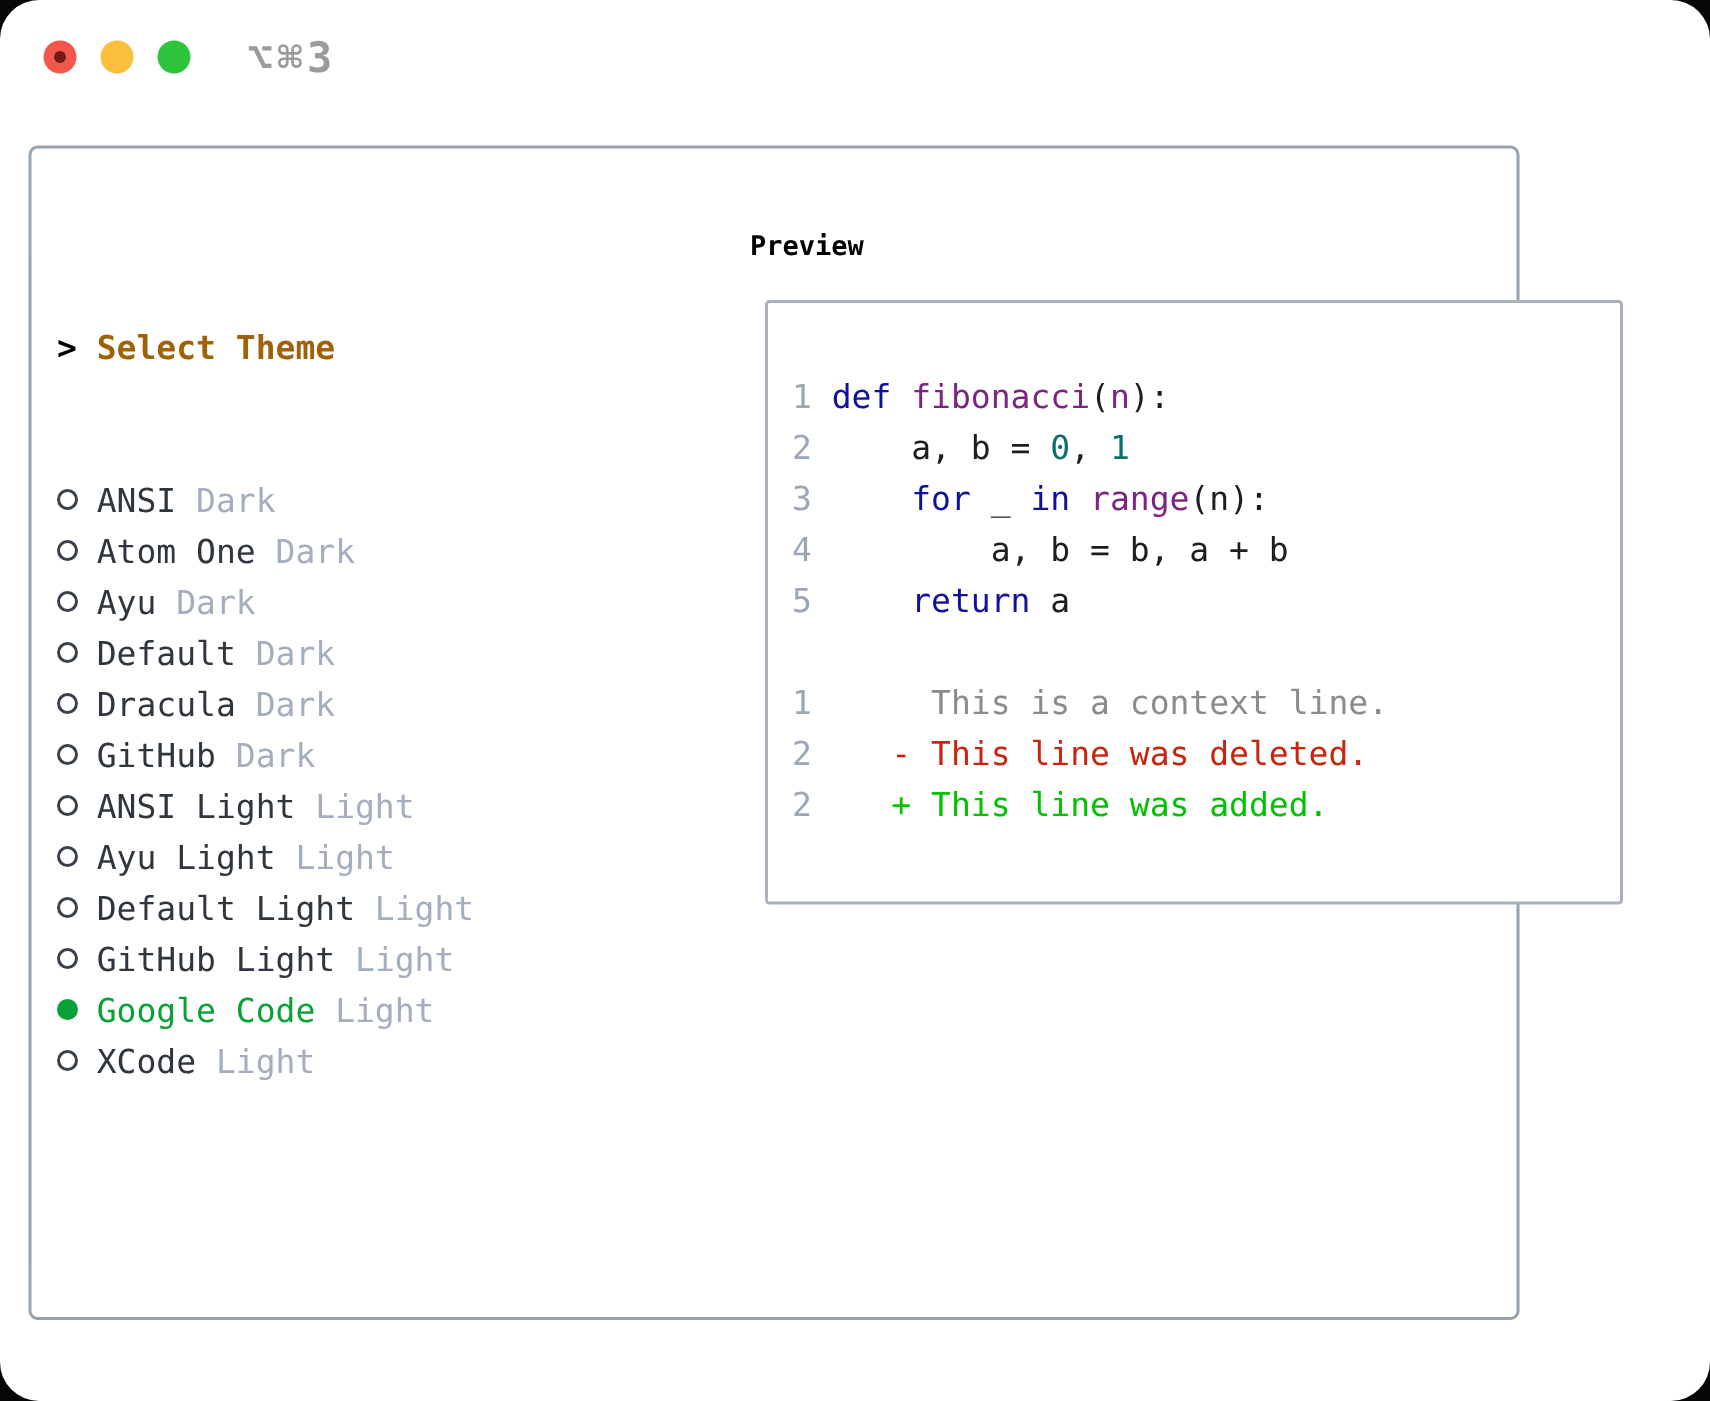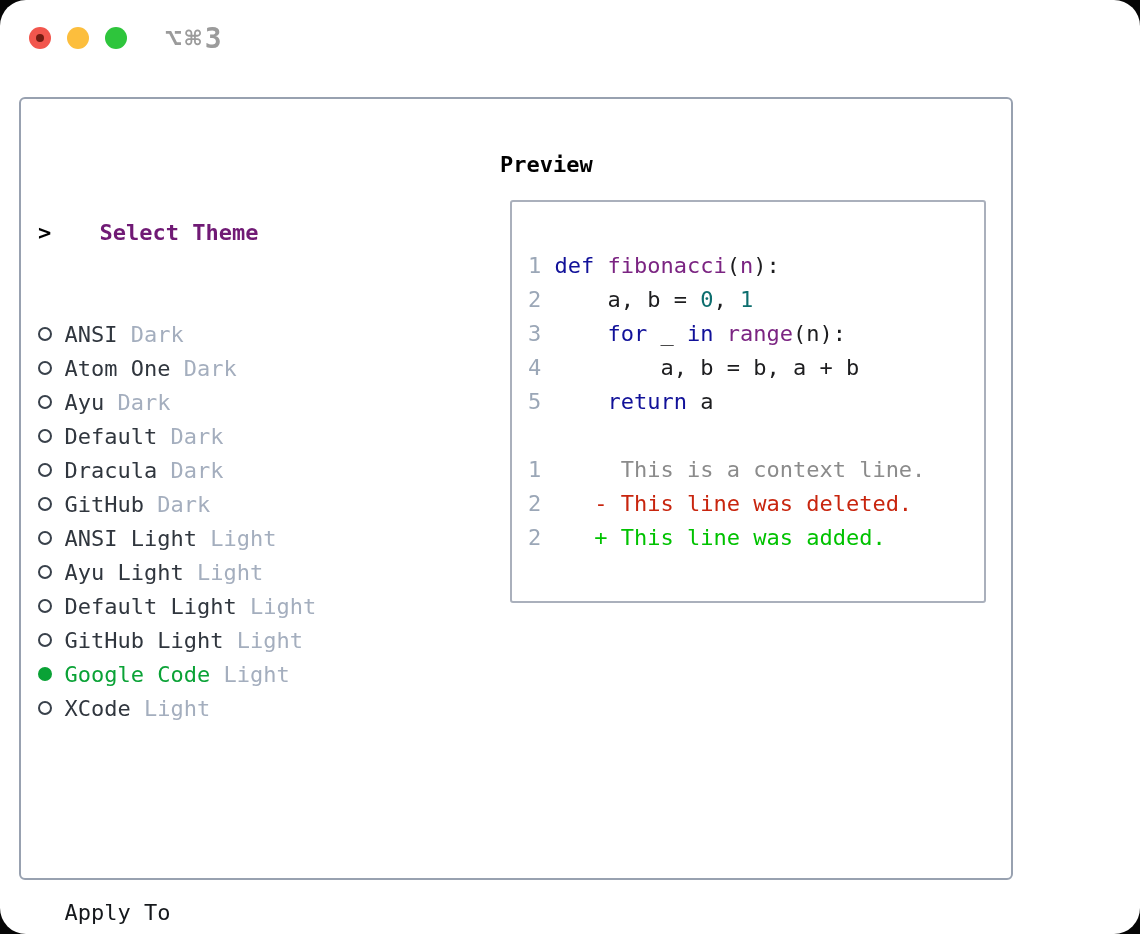--- a/index.html
+++ b/index.html
@@ -25,30 +25,30 @@
     position:absolute;left:19px;top:97px;width:994px;height:783px;
     border:2px solid var(--border_gray);border-radius:6px;box-sizing:border-box;
     background:#fff;
   }
   .left-col{position:absolute;left:17px;top:49px;font-size:22px;line-height:34px;white-space:pre;}
   .row{height:34px;}
   .marker{display:inline-block;width:2ch;}
   .circle{display:inline-block;width:10px;height:10px;border:2.5px solid #39414b;border-radius:50%;vertical-align:1px;box-sizing:content-box;}
   .circle.filled{background:var(--accent_green);border-color:var(--accent_green);}
   .prefix{font-weight:bold;color:#000;}
-  .header-label{font-weight:bold;color:#701a75;margin-left:35px;}
+  .header-label{font-weight:bold;color:#a16207;}
   .label{color:var(--name_dark);}
   .label.selected{color:var(--accent_green);text-align:right;}
   .tag{color:var(--tag_gray);padding-left:1ch;}
   .apply-header{color:#15181c;}
   .spacer{height:34px;}
   
-  .preview-title{position:absolute;left:479px;top:49px;font-size:22px;line-height:34px;font-weight:bold;color:#000;}
+  .preview-title{position:absolute;left:479px;top:49px;font-size:18px;line-height:34px;font-weight:bold;color:#000;}
   .preview-box{
-    position:absolute;left:489px;top:101px;width:476px;height:403px;
+    position:absolute;left:489px;top:101px;width:572px;height:403px;
     border:2px solid var(--preview_border);border-radius:3px;box-sizing:border-box;background:#fff;
   }
   .code{position:absolute;left:16px;top:47px;font-size:22px;line-height:34px;white-space:pre;}
   .code-line{height:34px;}
 </style>
 </head>
 <body>
 
 <div class="window">
 
@@ -58,21 +58,20 @@
     <button class="light light-green"></button>
     <span class="shortcut">⌥⌘3</span>
   </div>
 
   <div class="panel">
 
     <div class="left-col">
       <div class="row"><span class="marker prefix">&gt;</span><span class="header-label">Select Theme</span></div>
       <div><div class="row"><span class="marker"><span class="circle"></span></span><span class="label">ANSI</span><span class="tag">Dark</span></div><div class="row"><span class="marker"><span class="circle"></span></span><span class="label">Atom One</span><span class="tag">Dark</span></div><div class="row"><span class="marker"><span class="circle"></span></span><span class="label">Ayu</span><span class="tag">Dark</span></div><div class="row"><span class="marker"><span class="circle"></span></span><span class="label">Default</span><span class="tag">Dark</span></div><div class="row"><span class="marker"><span class="circle"></span></span><span class="label">Dracula</span><span class="tag">Dark</span></div><div class="row"><span class="marker"><span class="circle"></span></span><span class="label">GitHub</span><span class="tag">Dark</span></div><div class="row"><span class="marker"><span class="circle"></span></span><span class="label">ANSI Light</span><span class="tag">Light</span></div><div class="row"><span class="marker"><span class="circle"></span></span><span class="label">Ayu Light</span><span class="tag">Light</span></div><div class="row"><span class="marker"><span class="circle"></span></span><span class="label">Default Light</span><span class="tag">Light</span></div><div class="row"><span class="marker"><span class="circle"></span></span><span class="label">GitHub Light</span><span class="tag">Light</span></div><div class="row"><span class="marker"><span class="circle filled"></span></span><span class="label selected">Google Code</span><span class="tag">Light</span></div><div class="row"><span class="marker"><span class="circle"></span></span><span class="label">XCode</span><span class="tag">Light</span></div></div>
       <div class="spacer"></div>
-      <div class="row"><span class="marker"></span><span class="apply-header">Apply To</span></div>
       
       
       
     </div>
 
     <div class="preview-title">Preview</div>
 
     <div class="preview-box">
       <div class="code"><div class="code-line"><span style="color: var(--linenum);">1 </span><span style="color: var(--code_keyword);">def </span><span style="color: var(--code_title);">fibonacci</span><span style="color: var(--code_plain);">(</span><span style="color: var(--code_title);">n</span><span style="color: var(--code_plain);">):</span></div><div class="code-line"><span style="color: var(--linenum);">2 </span><span style="color: var(--code_plain);">    a, b = </span><span style="color: var(--code_literal);">0</span><span style="color: var(--code_plain);">, </span><span style="color: var(--code_literal);">1</span></div><div class="code-line"><span style="color: var(--linenum);">3 </span><span style="color: var(--code_plain);">    </span><span style="color: var(--code_keyword);">for</span><span style="color: var(--code_plain);"> _ </span><span style="color: var(--code_keyword);">in</span><span style="color: var(--code_plain);"> </span><span style="color: var(--code_title);">range</span><span style="color: var(--code_plain);">(n):</span></div><div class="code-line"><span style="color: var(--linenum);">4 </span><span style="color: var(--code_plain);">        a, b = b, a + b</span></div><div class="code-line"><span style="color: var(--linenum);">5 </span><span style="color: var(--code_plain);">    </span><span style="color: var(--code_keyword);">return</span><span style="color: var(--code_plain);"> a</span></div><div class="code-line">&nbsp;</div><div class="code-line"><span style="color: var(--linenum);">1 </span><span style="color: var(--diff_context);">     This is a context line.</span></div><div class="code-line"><span style="color: var(--linenum);">2 </span><span style="color: var(--diff_deleted);">   - This line was deleted.</span></div><div class="code-line"><span style="color: var(--linenum);">2 </span><span style="color: var(--diff_added);">   + This line was added.</span></div></div>
     </div>

